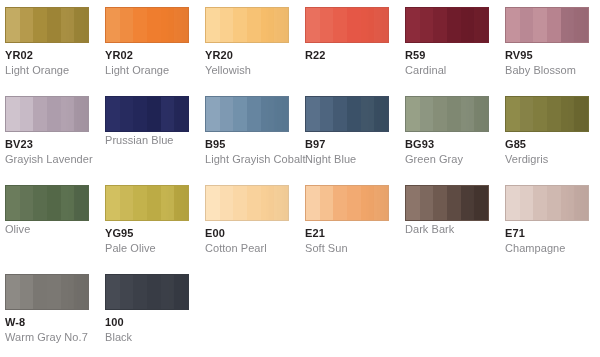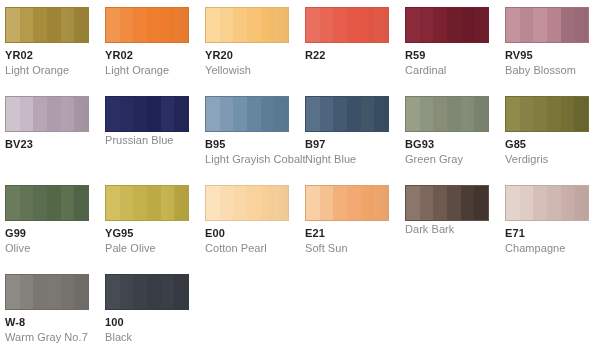--- a/index.html
+++ b/index.html
@@ -190,20 +190,21 @@
           <i style="background: rgb(207, 195, 205);"></i>
           <i style="background: rgb(199, 186, 198);"></i>
           <i style="background: rgb(182, 166, 180);"></i>
           <i style="background: rgb(173, 157, 172);"></i>
           <i style="background: rgb(178, 162, 176);"></i>
           <i style="background: rgb(168, 152, 166);"></i>
         </div>
         <div class="swatch-texture"></div>
       </div>
       <div class="swatch-code">BV23</div>
+      <div class="swatch-name">Grayish Lavender</div>
     </div>
     <div class="swatch-cell">
       <div class="swatch-chip" style="background: rgb(38, 42, 94);">
         <div class="swatch-bands">
           <i style="background: rgb(43, 47, 102);"></i>
           <i style="background: rgb(39, 43, 95);"></i>
           <i style="background: rgb(35, 39, 90);"></i>
           <i style="background: rgb(31, 35, 83);"></i>
           <i style="background: rgb(42, 46, 99);"></i>
           <i style="background: rgb(35, 39, 89);"></i>
@@ -277,21 +278,20 @@
         <div class="swatch-bands">
           <i style="background: rgb(107, 124, 92);"></i>
           <i style="background: rgb(99, 116, 86);"></i>
           <i style="background: rgb(90, 109, 78);"></i>
           <i style="background: rgb(84, 104, 72);"></i>
           <i style="background: rgb(92, 113, 80);"></i>
           <i style="background: rgb(82, 102, 73);"></i>
         </div>
         <div class="swatch-texture"></div>
       </div>
-      <div class="swatch-code">G99</div>
       <div class="swatch-name">Olive</div>
     </div>
     <div class="swatch-cell">
       <div class="swatch-chip" style="background: rgb(196, 178, 76);">
         <div class="swatch-bands">
           <i style="background: rgb(210, 192, 96);"></i>
           <i style="background: rgb(202, 184, 87);"></i>
           <i style="background: rgb(195, 178, 76);"></i>
           <i style="background: rgb(188, 171, 69);"></i>
           <i style="background: rgb(197, 180, 79);"></i>

